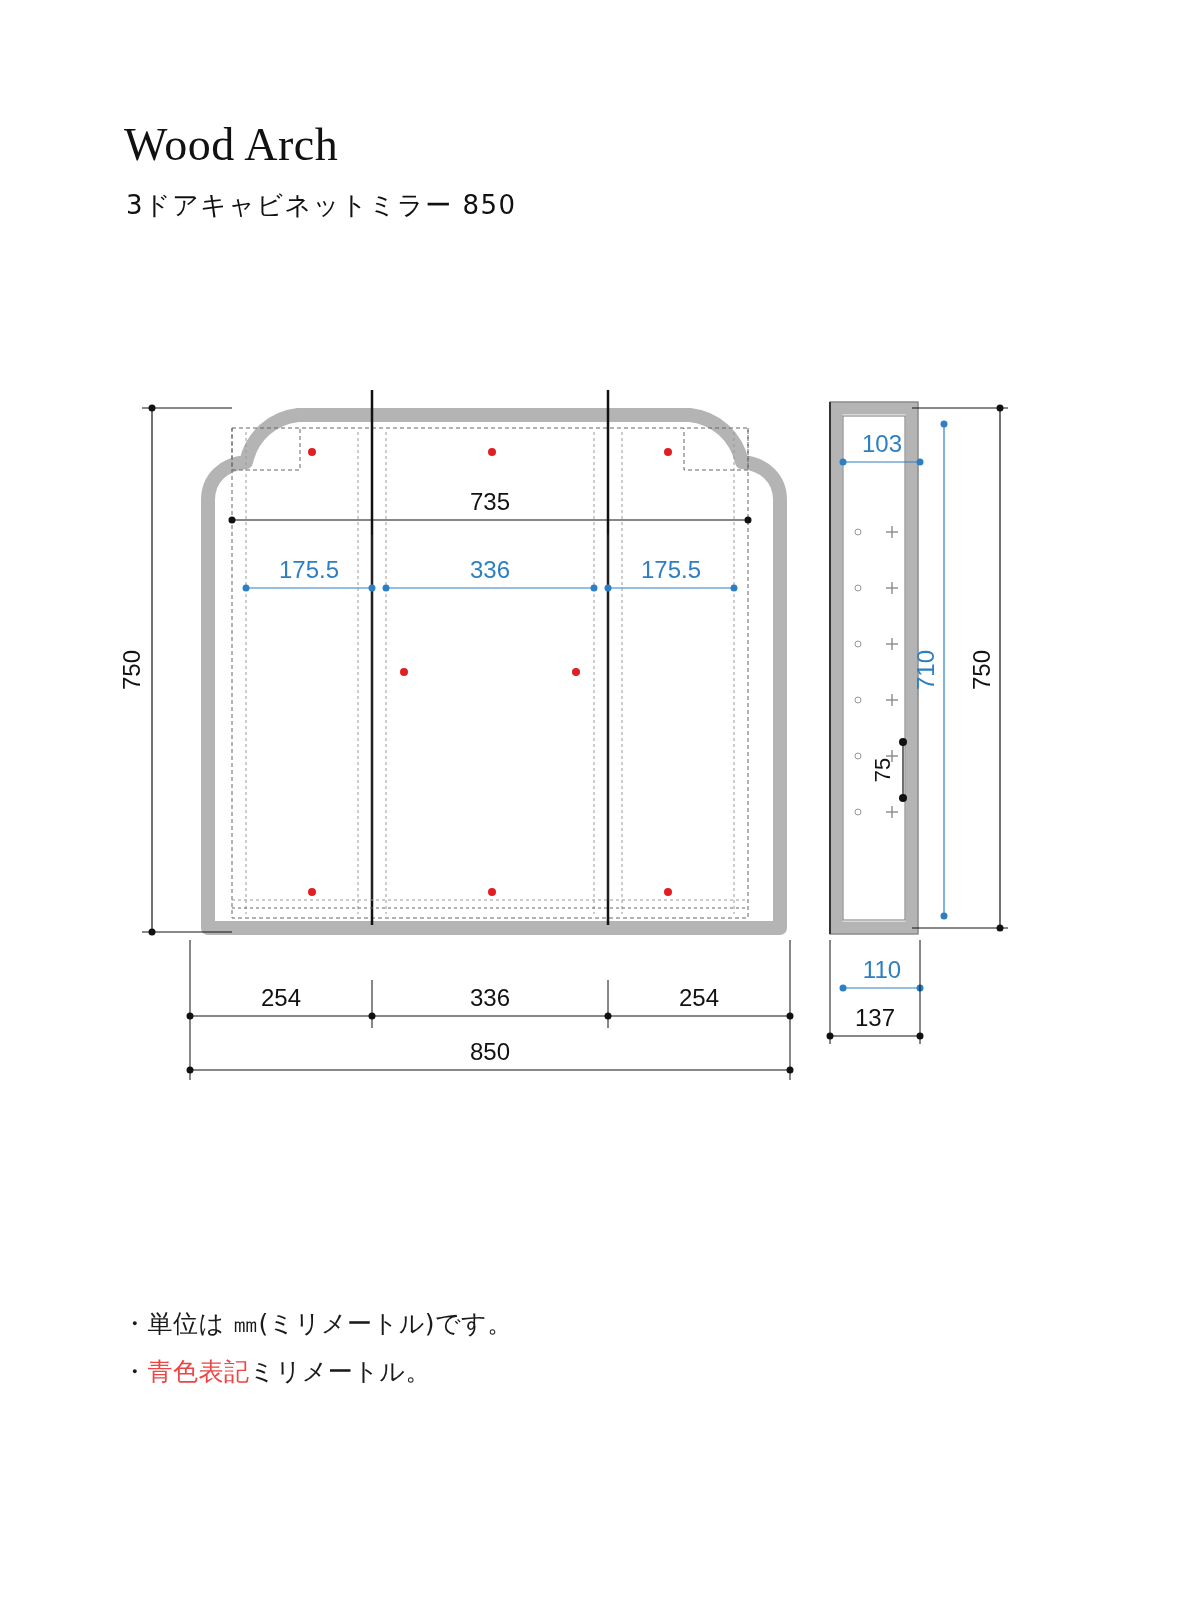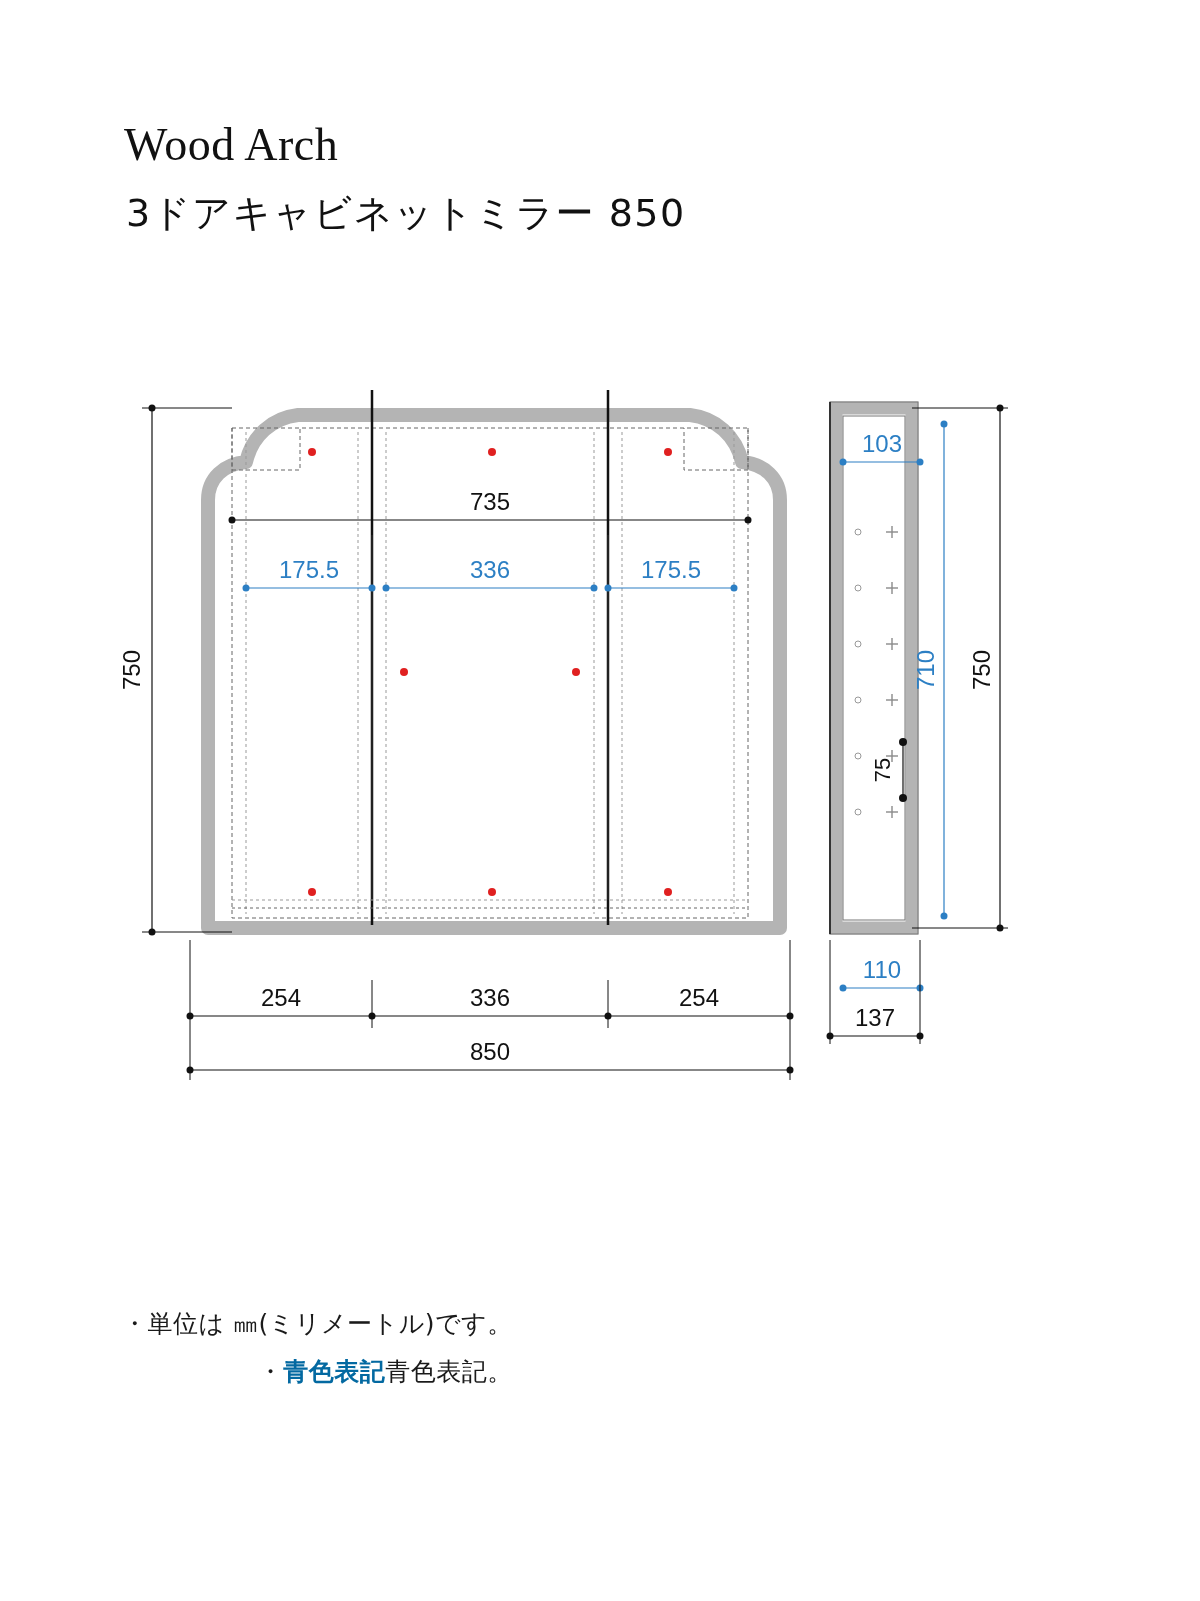--- a/index.html
+++ b/index.html
@@ -30,21 +30,21 @@
     font-size: 46px;
     letter-spacing: 0.5px;
     color: #111111;
     white-space: nowrap;
   }
   .title-jp {
     position: absolute;
     left: 126px;
     top: 188px;
     font-family: "DejaVu Sans", sans-serif;
-    font-size: 38px;
+    font-size: 26px;
     letter-spacing: 1.5px;
     color: #111111;
     white-space: nowrap;
   }
 
   
   .drawing {
     position: absolute;
     left: 0;
     top: 380px;
@@ -56,24 +56,23 @@
   
   .notes {
     position: absolute;
     left: 122px;
     top: 1300px;
     font-family: "DejaVu Sans", sans-serif;
     font-size: 25px;
     line-height: 48px;
     color: #1a1a1a;
     letter-spacing: 0.5px;
-    text-align: right;
   }
   .notes div { white-space: nowrap; }
-  .blue-text { color: #0369a1; font-weight: bold; }
+  .blue-text { color: #ef4444; }
   .red-dot-inline {
     display: inline-block;
     width: 8px;
     height: 8px;
     border-radius: 50%;
     background: #e02020;
     vertical-align: middle;
     margin: 0 4px 3px 4px;
   }
 </style>
@@ -239,17 +238,17 @@
         <line x1="830" y1="560" x2="830" y2="664" stroke="#111111" stroke-width="1"></line>
         <line x1="920" y1="560" x2="920" y2="664" stroke="#111111" stroke-width="1"></line>
         <text x="875" y="646" text-anchor="middle" font-family="Liberation Sans, sans-serif" font-size="24" fill="#111111">137</text>
       </g>
     </svg>
   </div>
 
   <div class="notes">
     <div>・単位は ㎜(ミリメートル)です。</div>
     <div>
-      <span>・</span><span class="blue-text">青色表記</span><span>青色表記。</span>
+      <span>・</span><span class="blue-text">青色表記</span><span>ミリメートル。</span>
     </div>
   </div>
 
 </div>
 
 </body></html>

